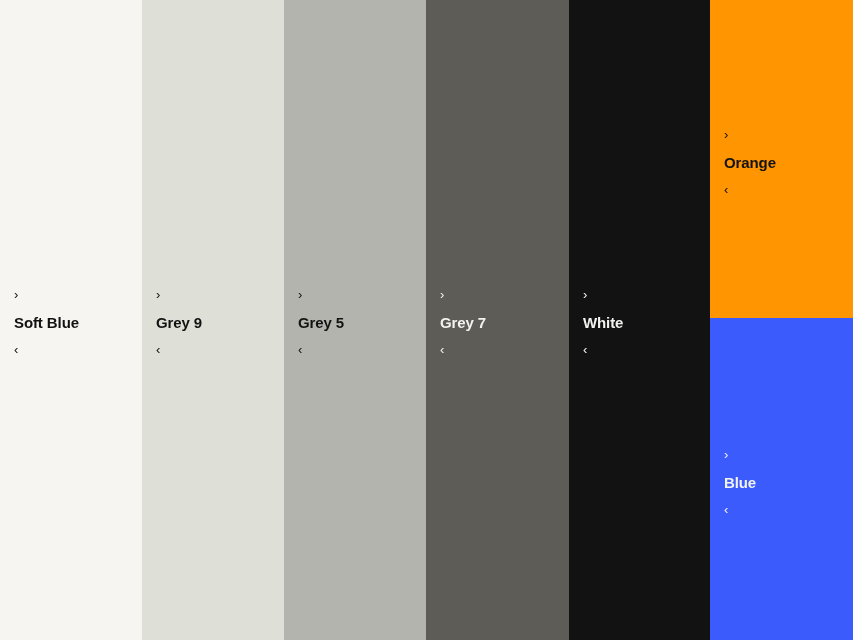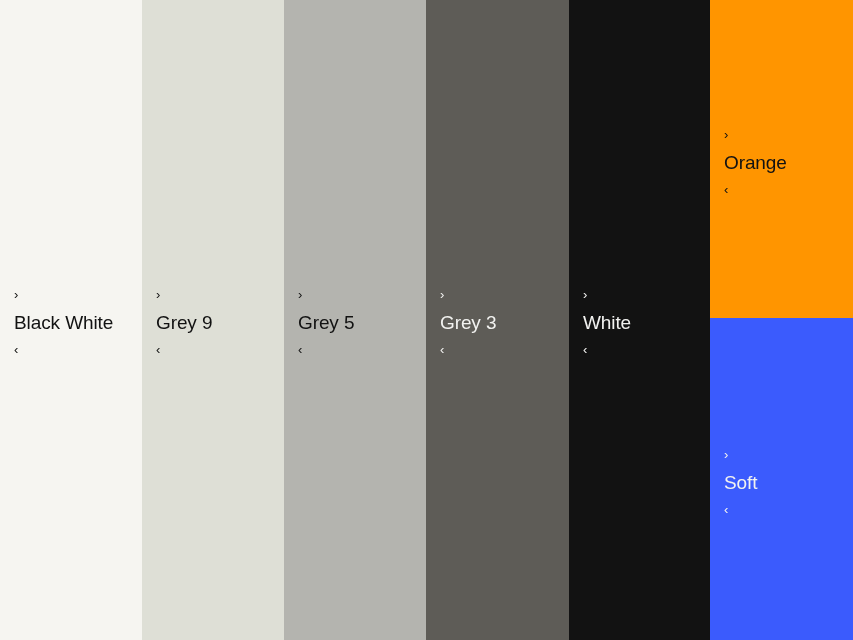--- a/index.html
+++ b/index.html
@@ -72,42 +72,42 @@
   }
   .chev-up {
     margin-bottom: 11px;
   }
   .chev-down {
     margin-top: 9px;
   }
 
   .swatch-name {
     display: block;
-    font-size: 19px;
+    font-size: 15px;
     line-height: 22px;
     letter-spacing: -0.1px;
-    font-weight: 400;
+    font-weight: 700;
     white-space: nowrap;
   }
 
   
   .tone-dark  { color: #121212; }
   .tone-light { color: #f2f2f0; }
   .tone-dark .chev  { color: #121212; }
   .tone-light .chev { color: #f2f2f0; }
 </style>
 </head>
 <body>
 
 <div class="palette">
 
   <div class="swatch w-soft" style="background:#f6f5f1;">
     <div class="label-group anchor-bottom tone-dark">
       <span class="chev chev-up">›</span>
-      <span class="swatch-name">Black White</span>
+      <span class="swatch-name">Soft Blue</span>
       <span class="chev chev-down">‹</span>
     </div>
   </div>
 
   <div class="swatch w-grey1" style="background:#dedfd6;">
     <div class="label-group anchor-bottom tone-dark">
       <span class="chev chev-up">›</span>
       <span class="swatch-name">Grey 9</span>
       <span class="chev chev-down">‹</span>
     </div>
@@ -117,21 +117,21 @@
     <div class="label-group anchor-bottom tone-dark">
       <span class="chev chev-up">›</span>
       <span class="swatch-name">Grey 5</span>
       <span class="chev chev-down">‹</span>
     </div>
   </div>
 
   <div class="swatch w-grey3" style="background:#5e5c57;">
     <div class="label-group anchor-bottom tone-light">
       <span class="chev chev-up">›</span>
-      <span class="swatch-name">Grey 3</span>
+      <span class="swatch-name">Grey 7</span>
       <span class="chev chev-down">‹</span>
     </div>
   </div>
 
   <div class="swatch w-black" style="background:#121212;">
     <div class="label-group anchor-bottom tone-light">
       <span class="chev chev-up">›</span>
       <span class="swatch-name">White</span>
       <span class="chev chev-down">‹</span>
     </div>
@@ -143,20 +143,20 @@
       <div class="label-group anchor-orange tone-dark">
         <span class="chev chev-up">›</span>
         <span class="swatch-name">Orange</span>
         <span class="chev chev-down">‹</span>
       </div>
     </div>
 
     <div class="swatch w-blue" style="background:#3b5bfd;">
       <div class="label-group anchor-blue tone-light" style="top:130px;">
         <span class="chev chev-up">›</span>
-        <span class="swatch-name">Soft</span>
+        <span class="swatch-name">Blue</span>
         <span class="chev chev-down">‹</span>
       </div>
     </div>
 
   </div>
 
 </div>
 
 </body></html>

